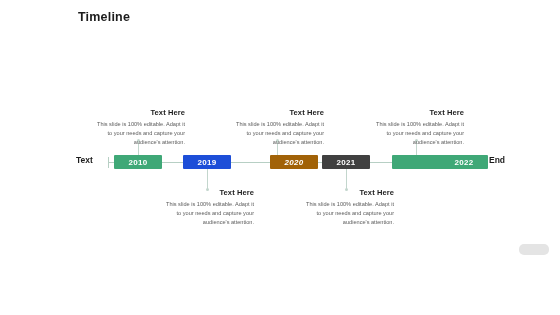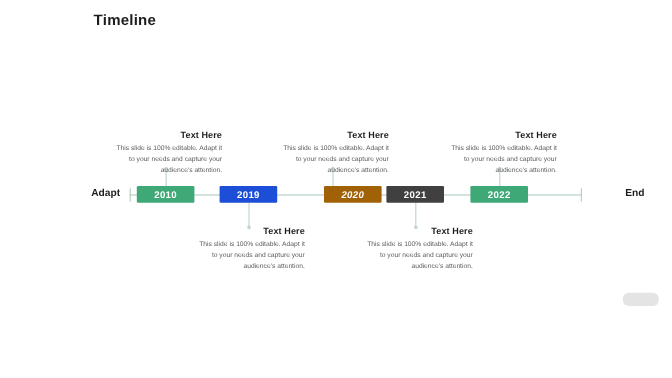--- a/index.html
+++ b/index.html
@@ -64,21 +64,20 @@
     font-weight: bold;
     color: #1c1c1c;
   }
   .end-label {
     position: absolute;
     left: 489px;
     top: 155px;
     font-size: 8.5px;
     font-weight: bold;
     color: #1c1c1c;
-    margin-left: 32px;
   }
 
   
   .chip {
     position: absolute;
     top: 155px;
     width: 48px;
     height: 14px;
     border-radius: 1px;
     color: #ffffff;
@@ -138,21 +137,21 @@
 </head>
 <body>
 
 <div class="slide">
 
   <div class="title">Timeline</div>
 
   <div class="axis"></div>
   <div class="axis-cap-left"></div>
   <div class="axis-cap-right"></div>
-  <div class="start-label">Adapt</div>
+  <div class="start-label">Text</div>
   <div class="end-label">End</div>
 
   <div class="stem" style="left:138px; top:141px; height:21px;"></div>
   <div class="stem-dot" style="left:137px; top:139px;"></div>
 
   <div class="stem" style="left:207px; top:169px; height:21px;"></div>
   <div class="stem-dot" style="left:206px; top:188px;"></div>
 
   <div class="stem" style="left:277px; top:141px; height:21px;"></div>
   <div class="stem-dot" style="left:276px; top:139px;"></div>
@@ -160,21 +159,21 @@
   <div class="stem" style="left:346px; top:169px; height:21px;"></div>
   <div class="stem-dot" style="left:345px; top:188px;"></div>
 
   <div class="stem" style="left:416px; top:141px; height:21px;"></div>
   <div class="stem-dot" style="left:415px; top:139px;"></div>
 
   <div class="chip" style="left:114px; background:#3fa877;">2010</div>
   <div class="chip" style="left:183px; background:#1d4ed8;">2019</div>
   <div class="chip" style="left:270px; background:#a16207;font-style:italic;">2020</div>
   <div class="chip" style="left:322px; background:#404040;">2021</div>
-  <div class="chip" style="left:392px; background:#3fa877;">2022</div>
+  <div class="chip" style="left:392px; background:#3fa877;padding-left:48px;">2022</div>
 
   <div class="block" style="left:93px; top:108px;">
     <p class="bt">Text Here</p>
     <p class="bd">This slide is 100% editable. Adapt it to your needs and capture your audience's attention.</p>
   </div>
 
   <div class="block" style="left:232px; top:108px;">
     <p class="bt">Text Here</p>
     <p class="bd">This slide is 100% editable. Adapt it to your needs and capture your audience's attention.</p>
   </div>

